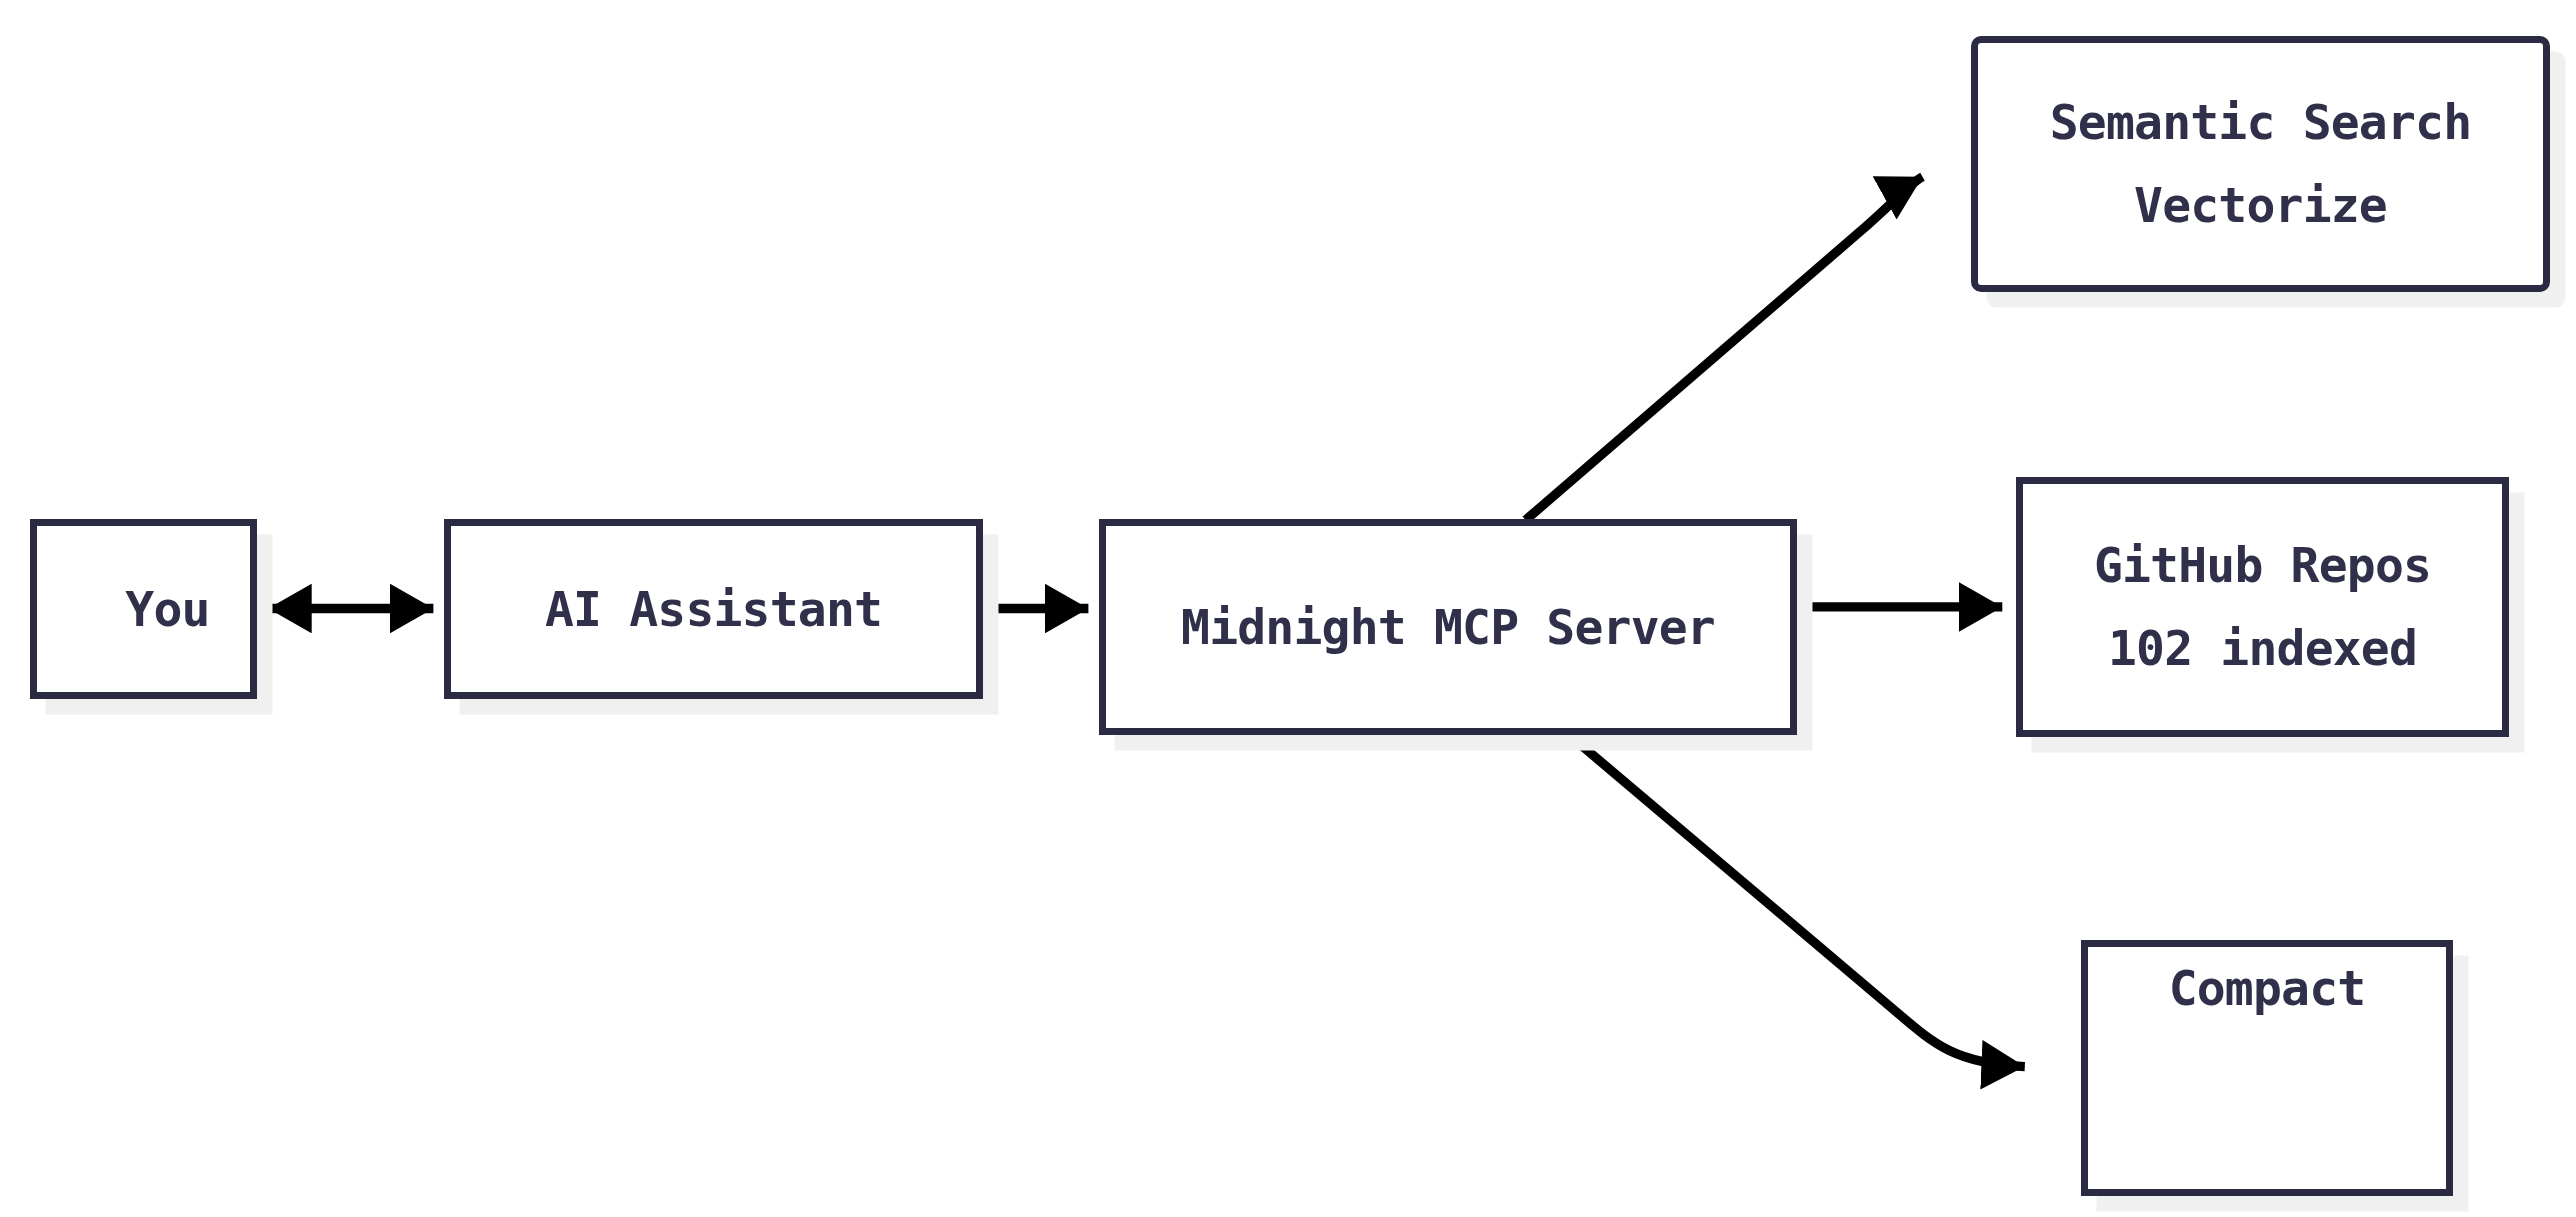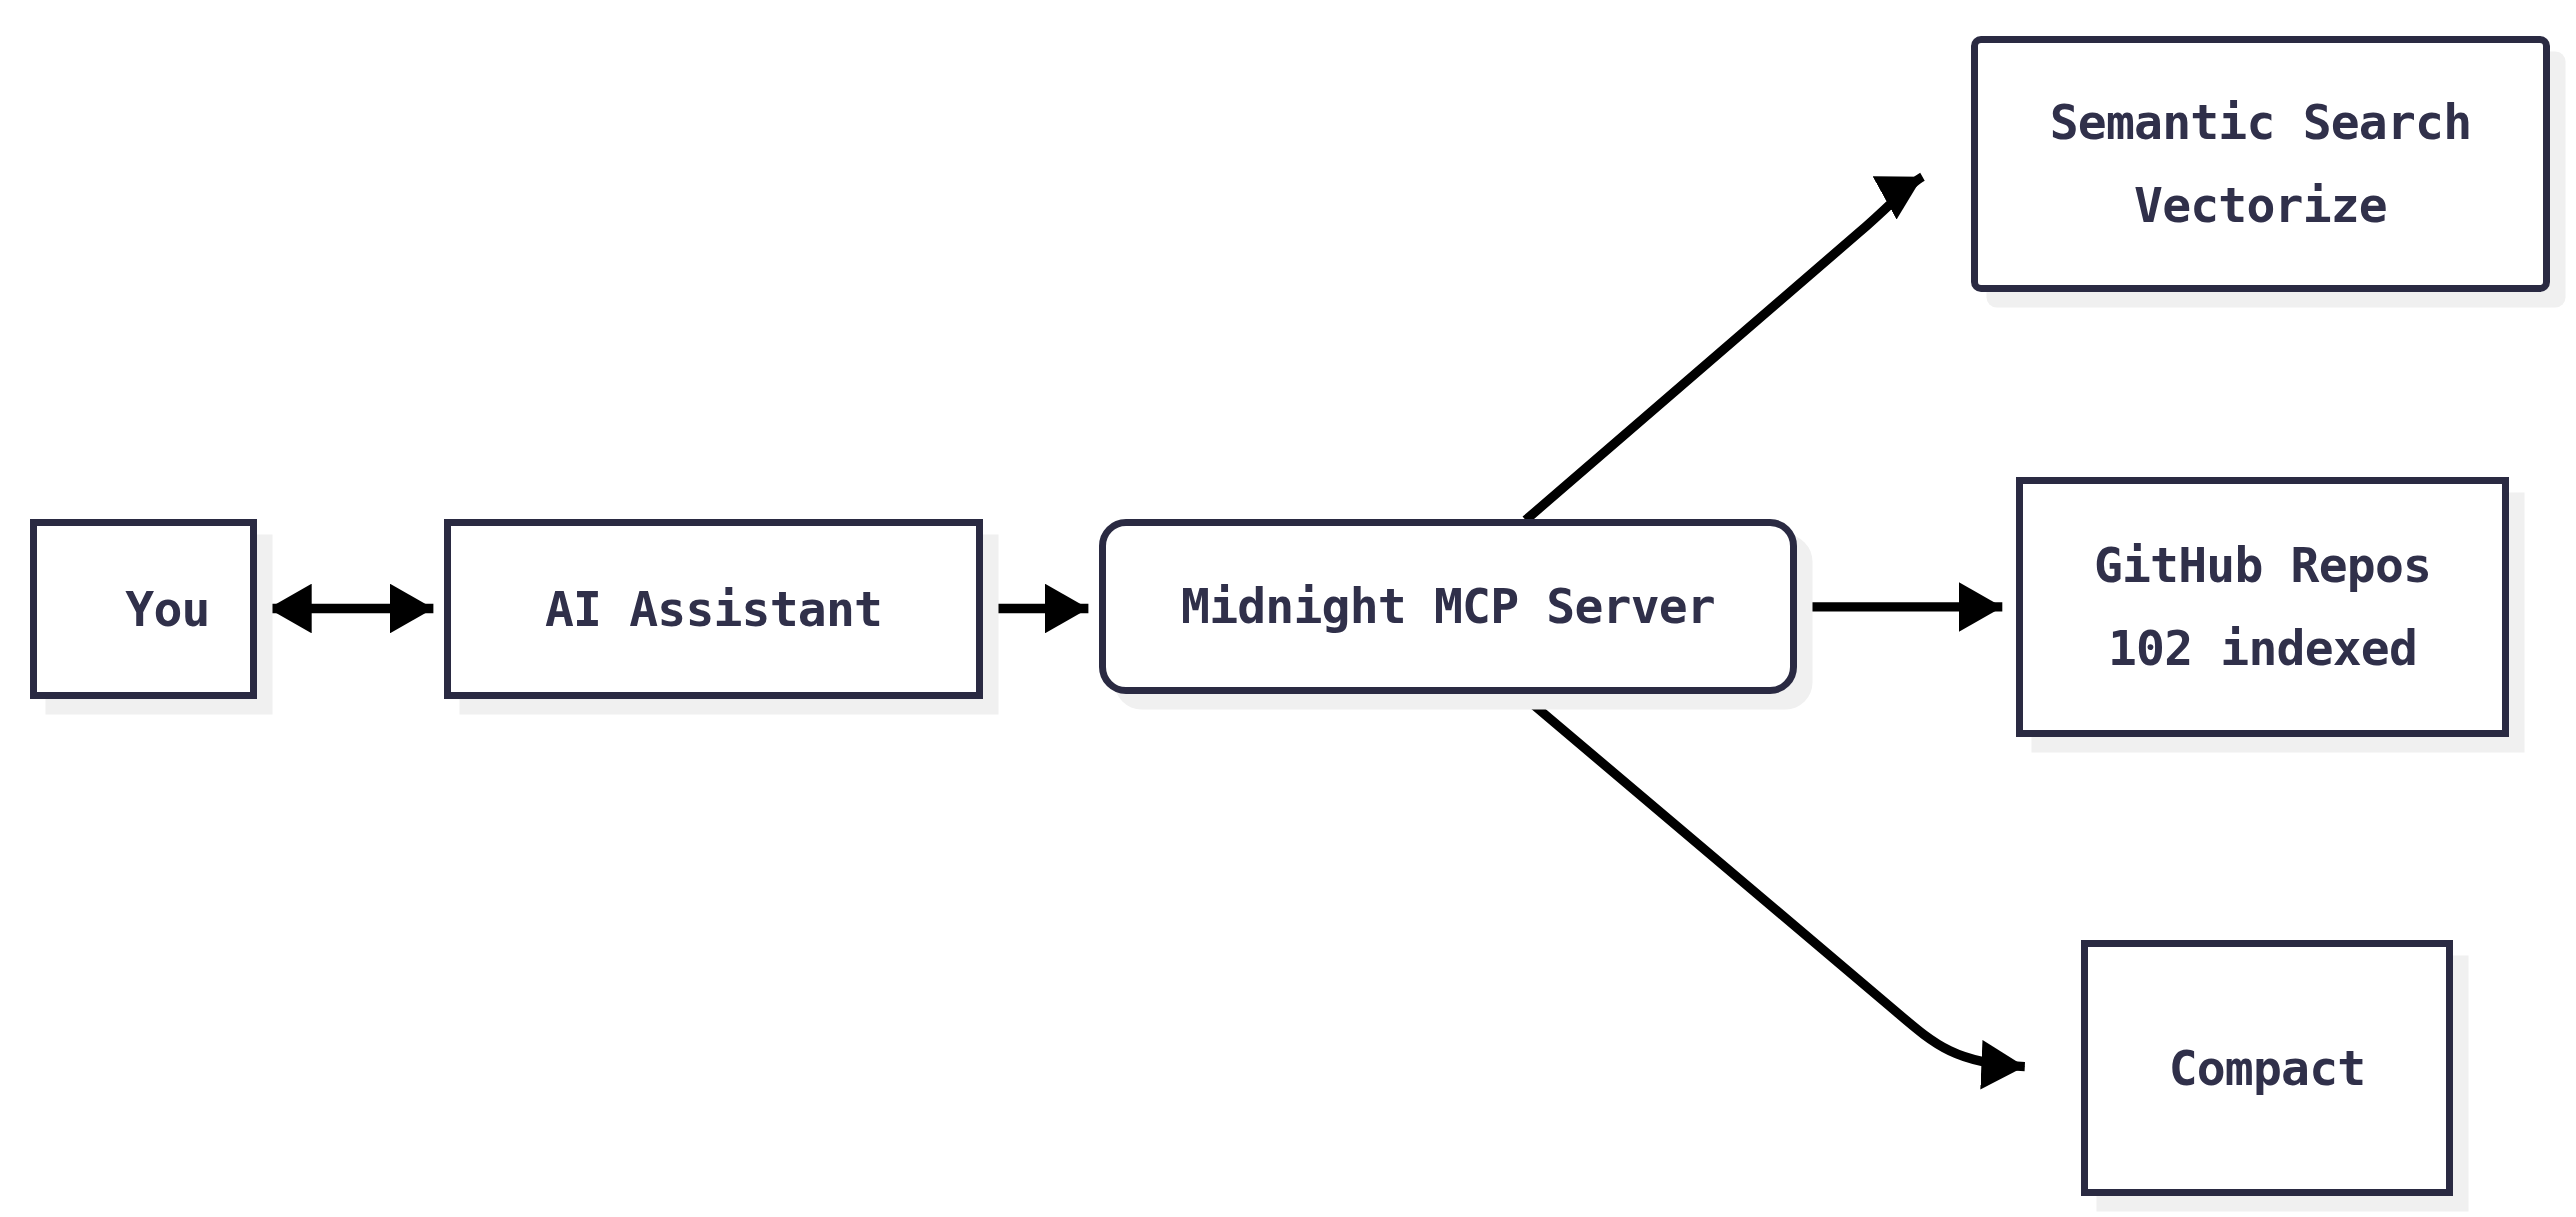--- a/index.html
+++ b/index.html
@@ -51,25 +51,25 @@
     line-height: 1.72;
     letter-spacing: -0.8px;
   }
   .node .line {
     display: block;
     white-space: nowrap;
   }
   
   .node-you      { left: 30px;   top: 519px; width: 227px; height: 180px; padding-left: 48px; }
   .node-ai       { left: 444px;  top: 519px; width: 539px; height: 180px; }
-  .node-mcp      { left: 1099px; top: 519px; width: 698px; height: 175px; border-radius: 27px; }
+  .node-mcp      { left: 1099px; top: 519px; width: 698px; height: 216px; }
   
   .node-semantic { left: 1971px; top: 36px;   width: 579px; height: 256px; border-radius: 10px; }
   .node-github   { left: 2016px; top: 477px;  width: 493px; height: 260px; }
-  .node-compiler { left: 2081px; top: 940px; width: 372px; height: 256px; }
+  .node-compiler { left: 2081px; top: 940px; width: 372px; height: 256px; justify-content: space-between; }
 
   .edge {
     stroke: var(--arrow);
     stroke-width: 12;
     fill: none;
     stroke-linecap: butt;
   }
 </style>
 </head>
 <body>

